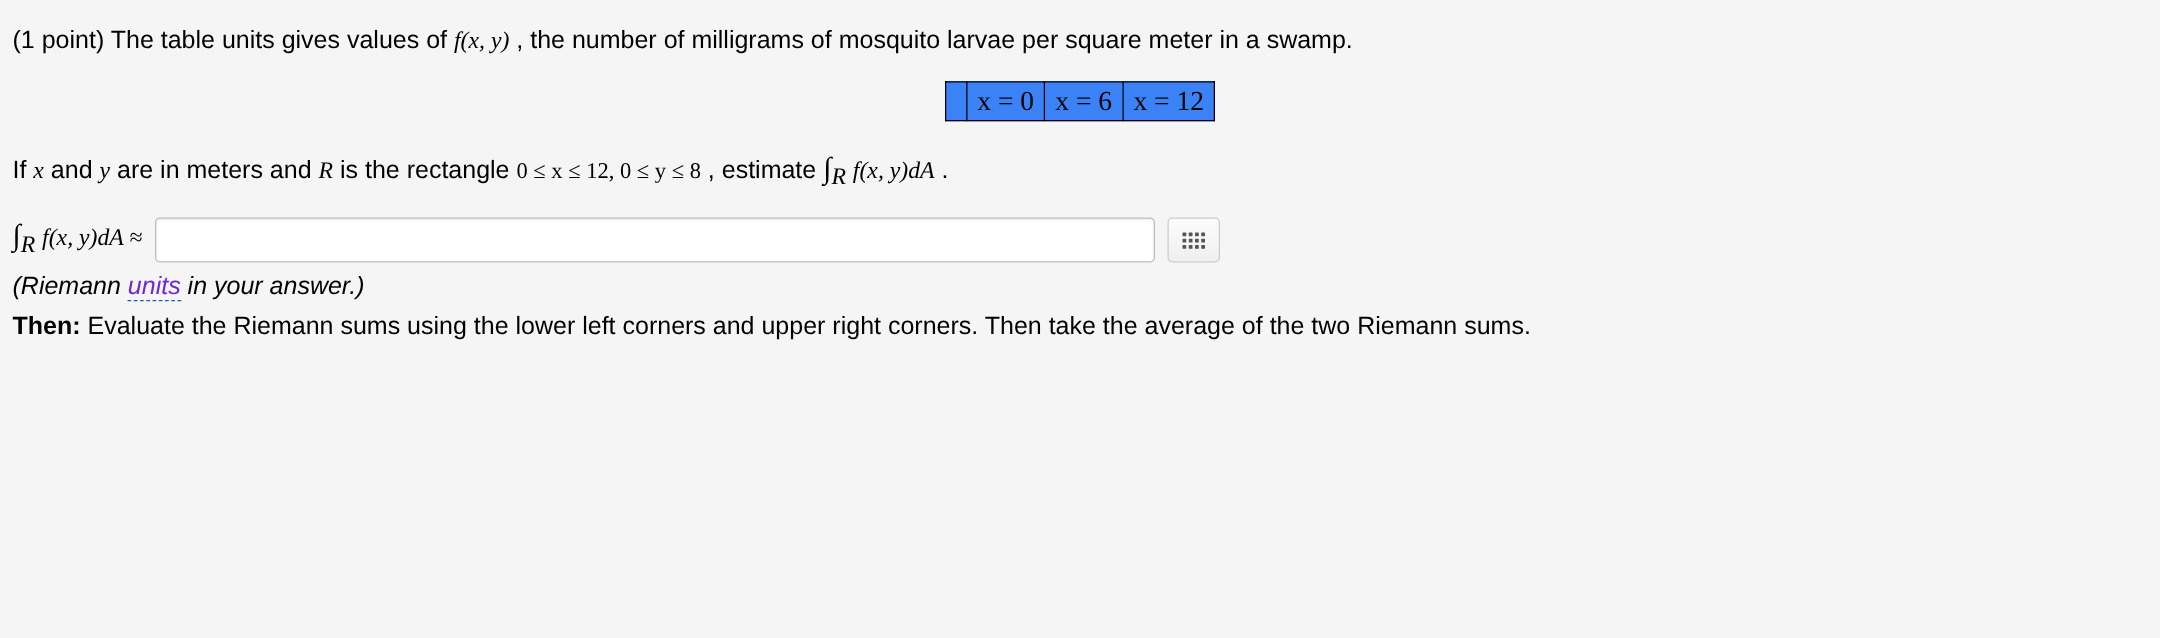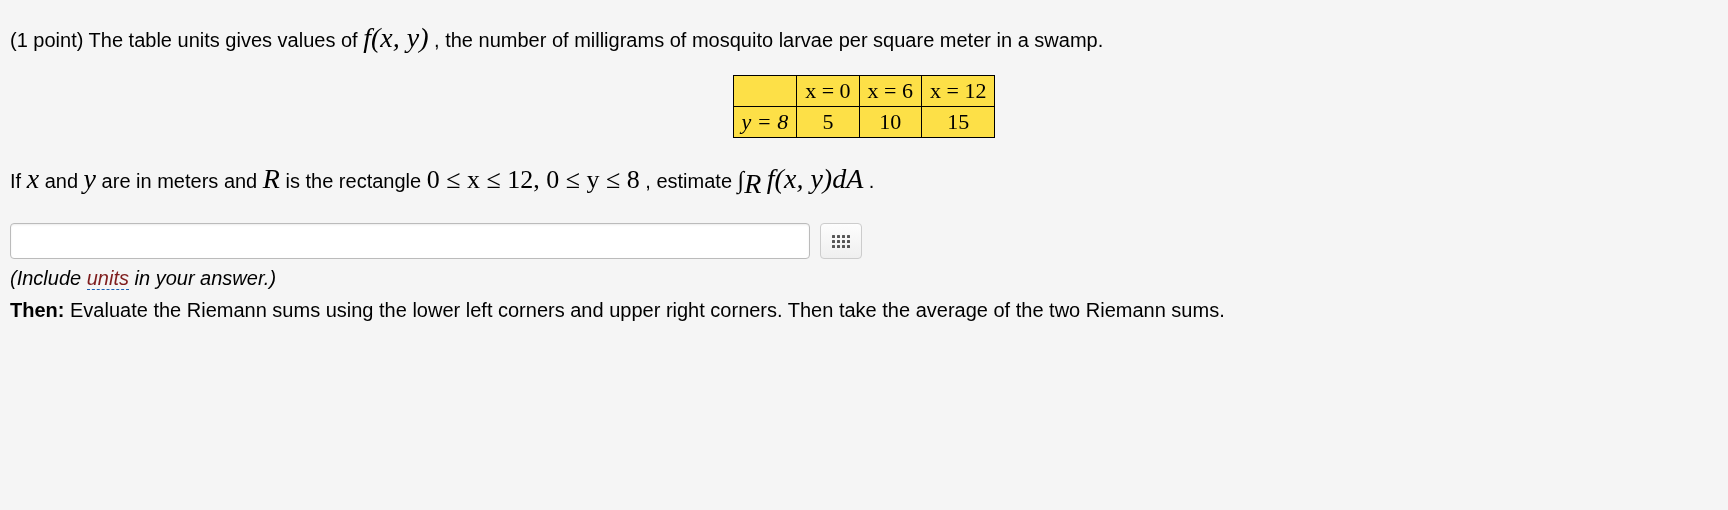--- a/index.html
+++ b/index.html
@@ -9,30 +9,30 @@
       color: #000;
       background: #f5f5f5;
       padding: 18px 10px;
       width: 1728px;
     }
     .problem-text {
       margin-bottom: 18px;
       line-height: 1.4;
     }
     .points { font-weight: normal; }
-    .math-i { font-style: italic; font-family: 'Times New Roman', serif; font-size: 28px; text-align: center; }
-    .math { font-family: 'Times New Roman', serif; font-size: 26px; }
+    .math-i { font-style: italic; font-family: 'Times New Roman', serif; font-size: 19px; text-align: center; }
+    .math { font-family: 'Times New Roman', serif; font-size: 18px; }
     .table-wrap {
       display: flex;
       justify-content: center;
       margin: 12px 0 20px 0;
     }
     table {
       border-collapse: collapse;
-      background: #fde047;
+      background: #3b82f6;
     }
     table td, table th {
       border: 1px solid #000;
       padding: 2px 8px;
       text-align: center;
       font-family: 'Times New Roman', serif;
       font-size: 22px;
     }
     table td.rowhead, table th { font-style: italic; }
     .question-line { margin: 14px 0 18px 0; line-height: 1.5; }
@@ -71,21 +71,21 @@
     .keypad-grid {
       display: grid;
       grid-template-columns: repeat(4, 3px);
       grid-template-rows: repeat(3, 3px);
       gap: 2px;
     }
     .keypad-grid span {
       width: 3px; height: 3px; background: #555; border-radius: 0.5px;
     }
     .units-note { font-style: italic; margin-bottom: 6px; }
-    .units-link { color: #7f1d1d; border-bottom: 1px dashed #1a5fb4; cursor: help; }
+    .units-link { color: #6d28d9; border-bottom: 1px dashed #1a5fb4; cursor: help; }
     .hint-line { line-height: 1.4; }
     .bold { font-weight: bold; }
     .integral { font-size: 24px; }
   </style>
 </head>
 <body>
 
 <div class="problem-text">
   <span class="points">(1 point) </span>
   <span>The table units gives values of </span>
@@ -95,65 +95,63 @@
 
 <div class="table-wrap">
   <table>
     <tbody>
         <tr>
       <td></td>
       <td>x = 0</td>
       <td>x = 6</td>
       <td>x = 12</td>
     </tr>
-    <tr>
-      <td class="rowhead">y = 8</td>
-      <td>5</td>
-      <td>10</td>
-      <td>15</td>
-    </tr>
   </tbody>
     </table>
 </div>
 
 <div class="question-line">
   <span>If </span>
   <span class="math-i">x</span>
   <span> and </span>
   <span class="math-i">y</span>
   <span> are in meters and </span>
   <span class="math-i">R</span>
   <span> is the rectangle </span>
   <span class="math">0 ≤ x ≤ 12, 0 ≤ y ≤ 8</span>
   <span>, estimate </span>
   <span class="math integral">∫</span><sub class="math-i">R</sub>
   <span class="math-i"> f(x, y)dA</span>
   <span>.</span>
 </div>
 
 <div class="answer-row">
+  <div class="answer-label">
+    <span class="integral">∫</span><sub class="math-i">R</sub>
+    <span class="math-i"> f(x, y)dA ≈</span>
+  </div>
   <input type="text" class="answer-input" value="" style="">
   <div class="keypad-btn">
     <div class="keypad-grid">
       <span></span>
         <span></span>
         <span></span>
         <span></span>
       <span></span>
         <span></span>
         <span></span>
         <span></span>
       <span></span>
         <span></span>
         <span></span>
         <span></span>
     </div>
   </div>
 </div>
 
 <div class="units-note">
-  <span>(Include </span><span class="units-link">units</span><span> in your answer.)</span>
+  <span>(Riemann </span><span class="units-link">units</span><span> in your answer.)</span>
 </div>
 
 <div class="hint-line">
   <span class="bold">Then: </span>
   <span>Evaluate the Riemann sums using the lower left corners and upper right corners. Then take the average of the two Riemann sums.</span>
 </div>
 
 </body></html>

